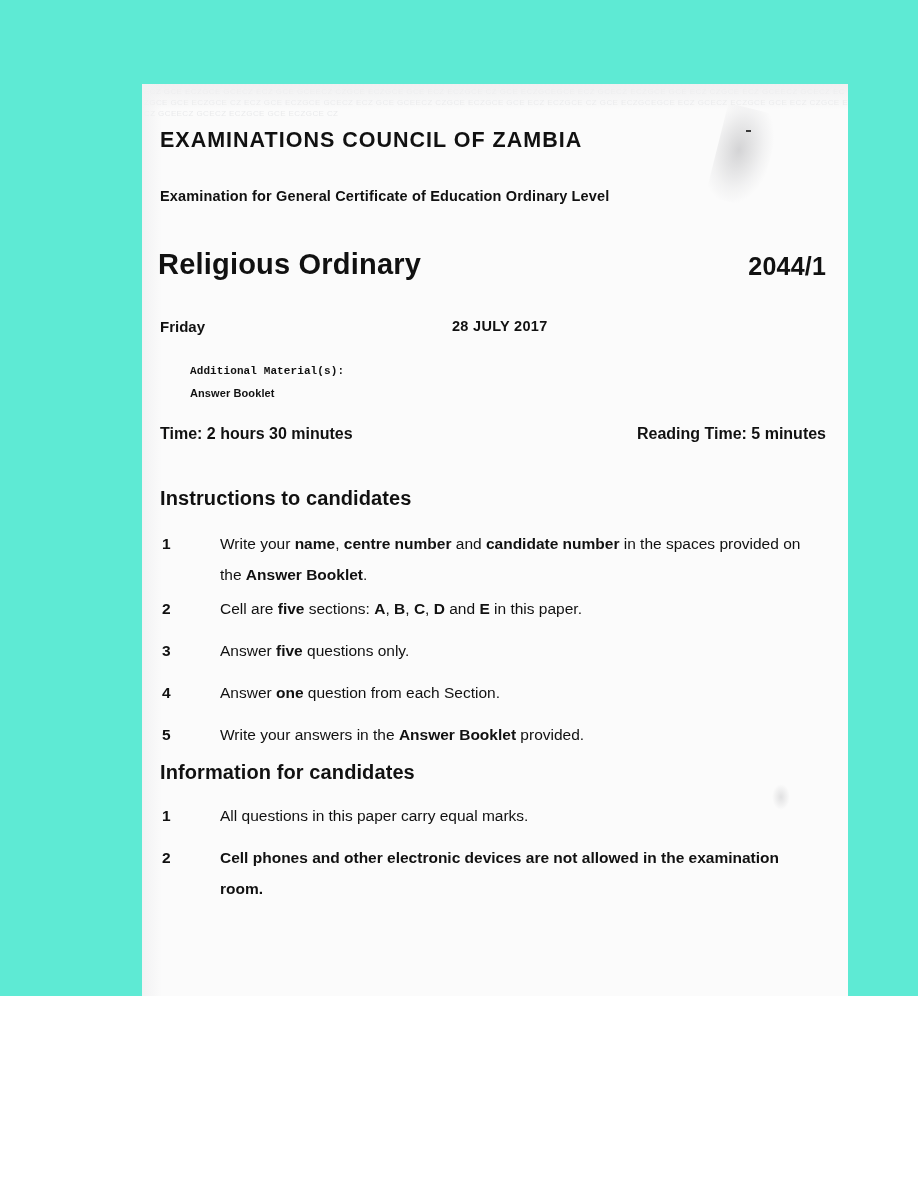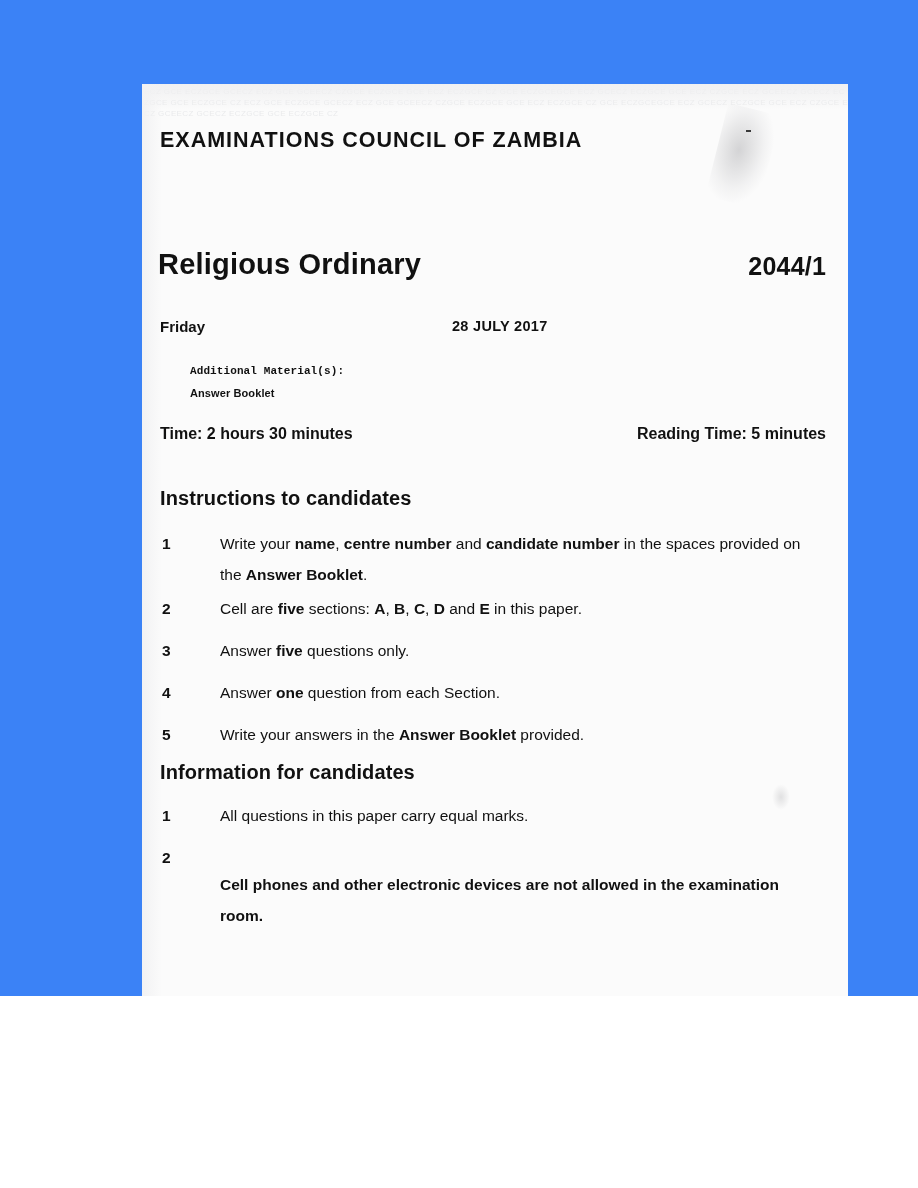--- a/index.html
+++ b/index.html
@@ -4,21 +4,21 @@
 <style>
   html, body {
     margin: 0;
     padding: 0;
     background: #ffffff;
   }
   .page {
     position: relative;
     width: 918px;
     height: 996px;
-    background: #3b82f6;
+    background: #5eead4;
     overflow: hidden;
     font-family: "Liberation Sans", sans-serif;
     color: #111111;
   }
 
   
   .scan {
     position: absolute;
     left: 142px;
     top: 84px;
@@ -195,21 +195,21 @@
     left: 0;
     top: 0;
     width: 26px;
     font-weight: bold;
   }
   .item .body {
     display: block;
     margin-left: 58px;
   }
   .item b { font-weight: bold; }
-  .item.strong .body { font-weight: bold; margin-top: 27px; }
+  .item.strong .body { font-weight: bold; }
 
   .i1 { top: 444px; }
   .i2 { top: 509px; }
   .i3 { top: 551px; }
   .i4 { top: 593px; }
   .i5 { top: 635px; }
   .n1 { top: 716px; }
   .n2 { top: 758px; }
 
   
@@ -252,20 +252,21 @@
     <div class="scan-shade-top"></div>
     <div class="scan-shade-left"></div>
     <div class="smudge-a"></div>
     <div class="smudge-dot"></div>
     <div class="smudge-right"></div>
 
     <div class="content">
 
       <div class="org-title">EXAMINATIONS COUNCIL OF ZAMBIA</div>
 
+      <div class="exam-subtitle">Examination for General Certificate of Education Ordinary Level</div>
 
       <div class="subject">Religious Ordinary</div>
 
       <div class="paper-code">2044/1</div>
 
       <div class="day">Friday</div>
 
       <div class="date">28 JULY 2017</div>
 
       <div class="addl-label">Additional Material(s):</div>

